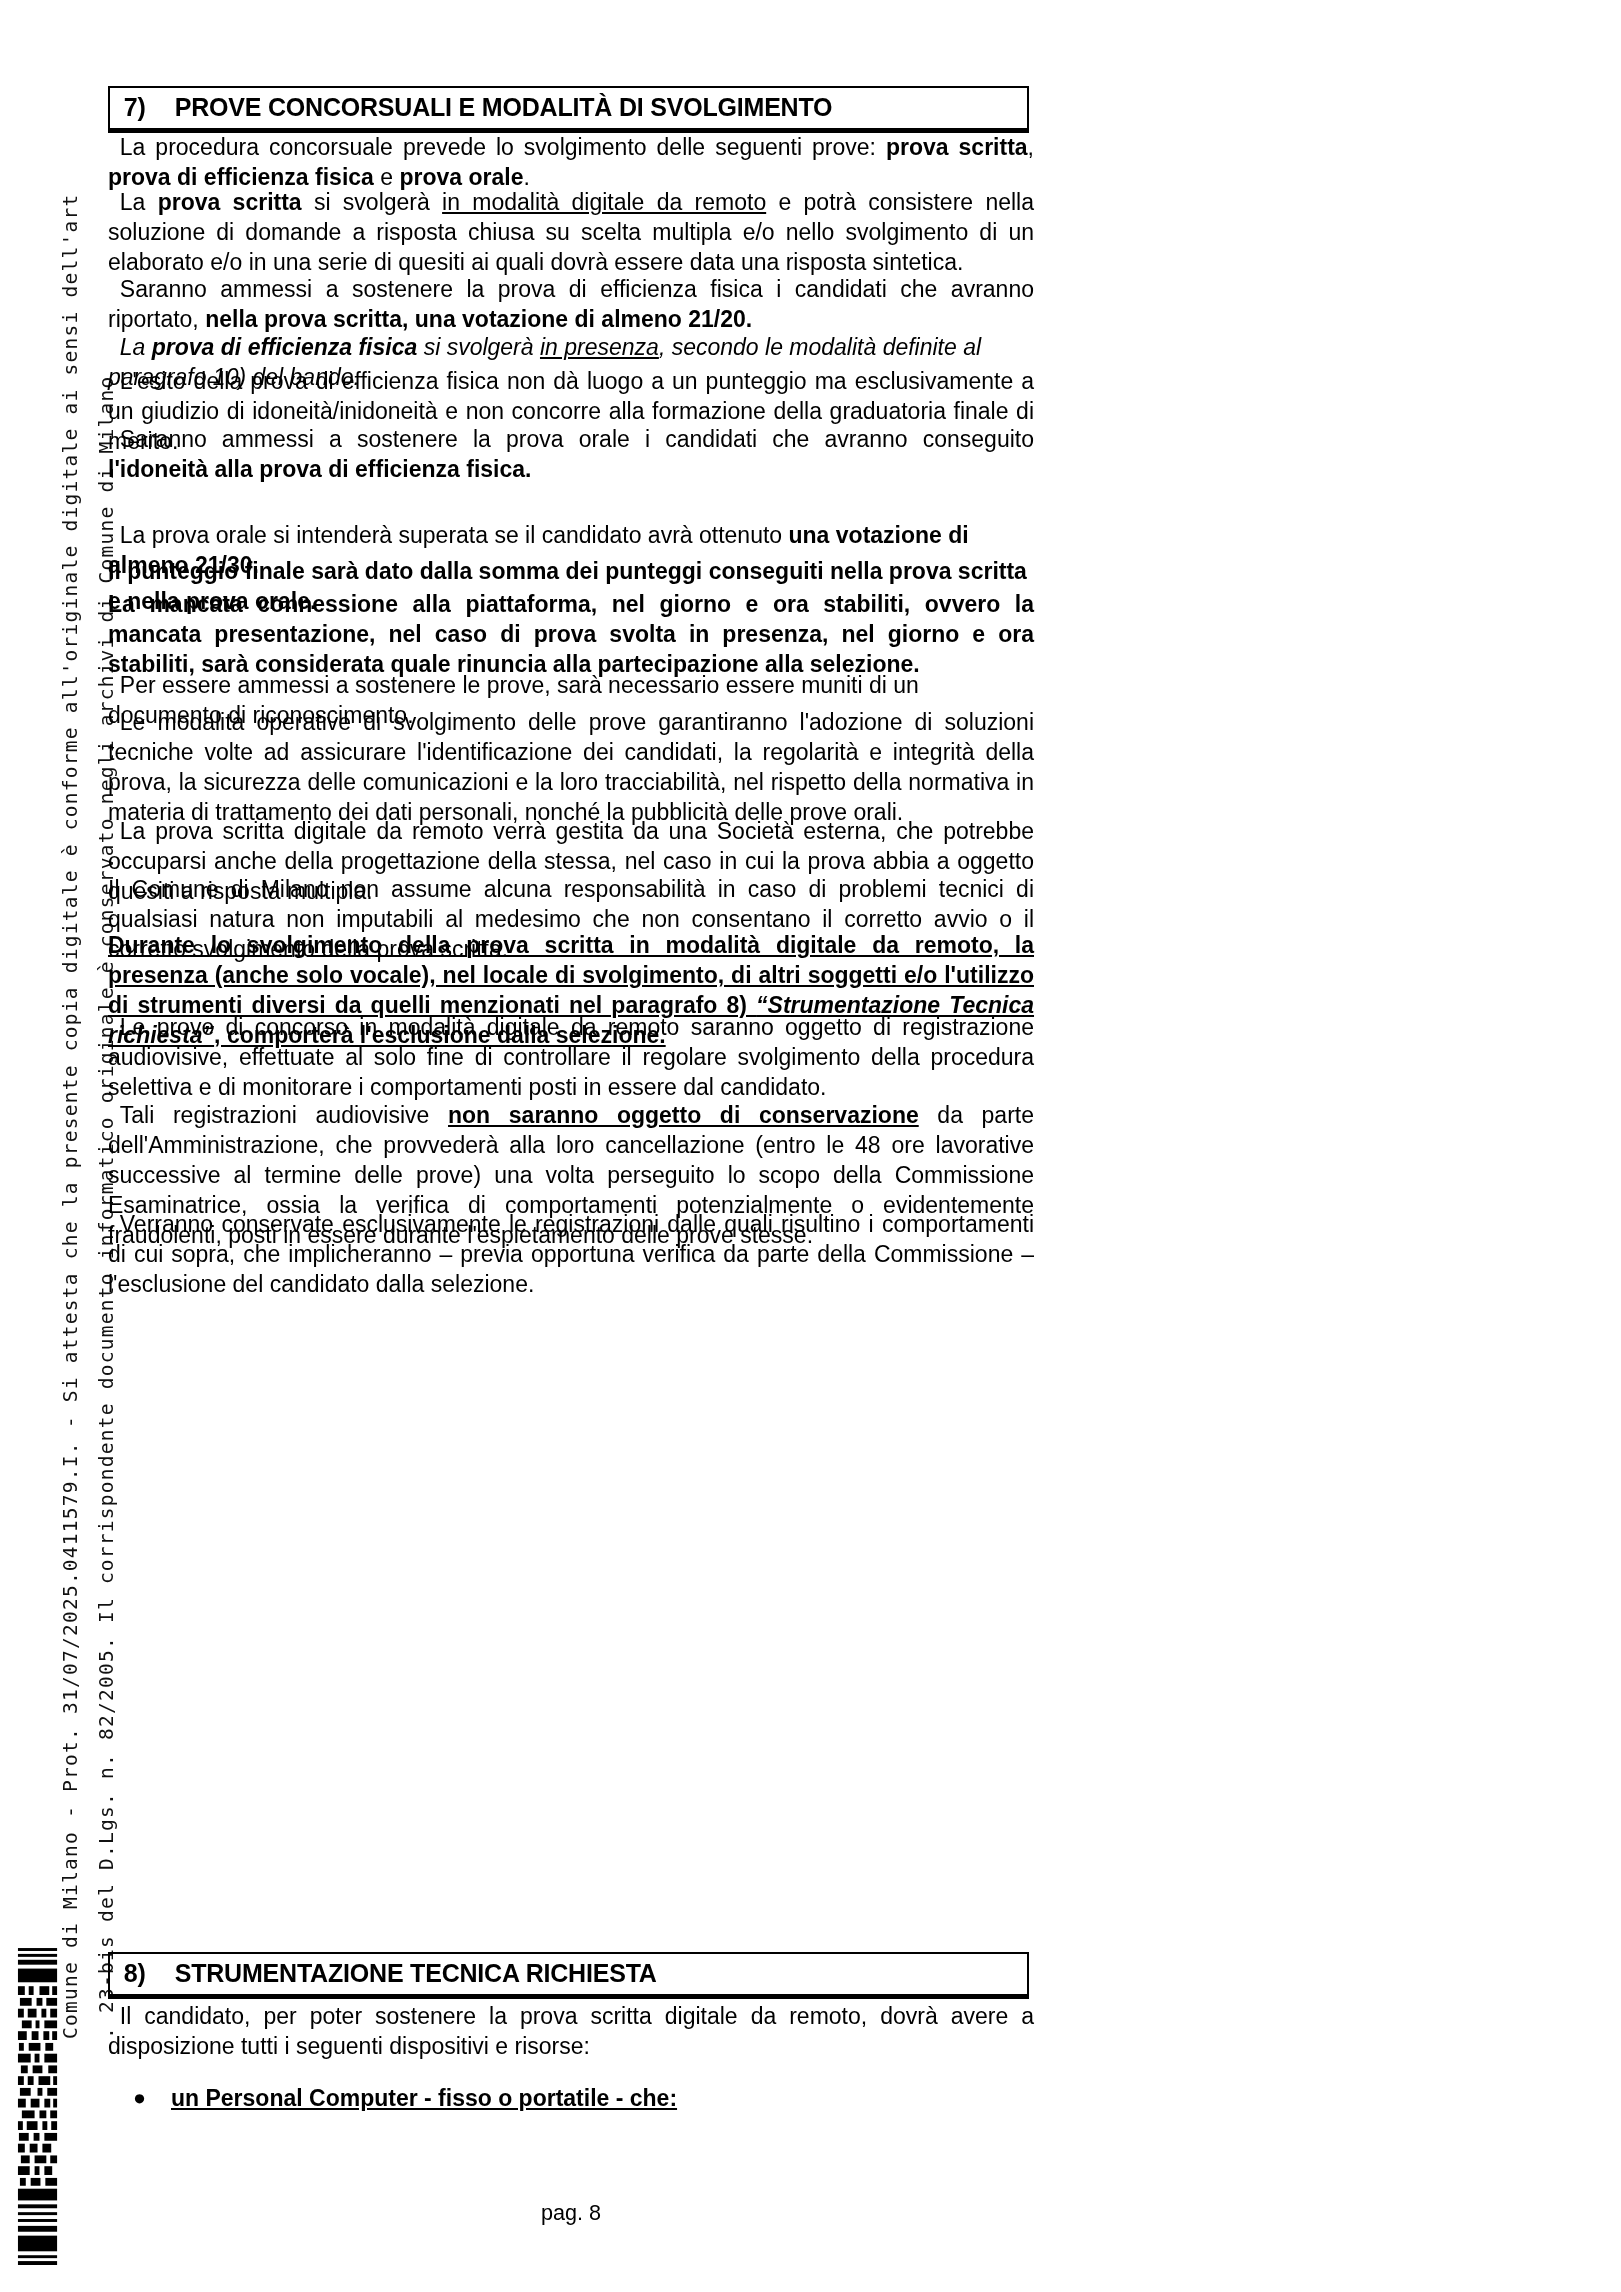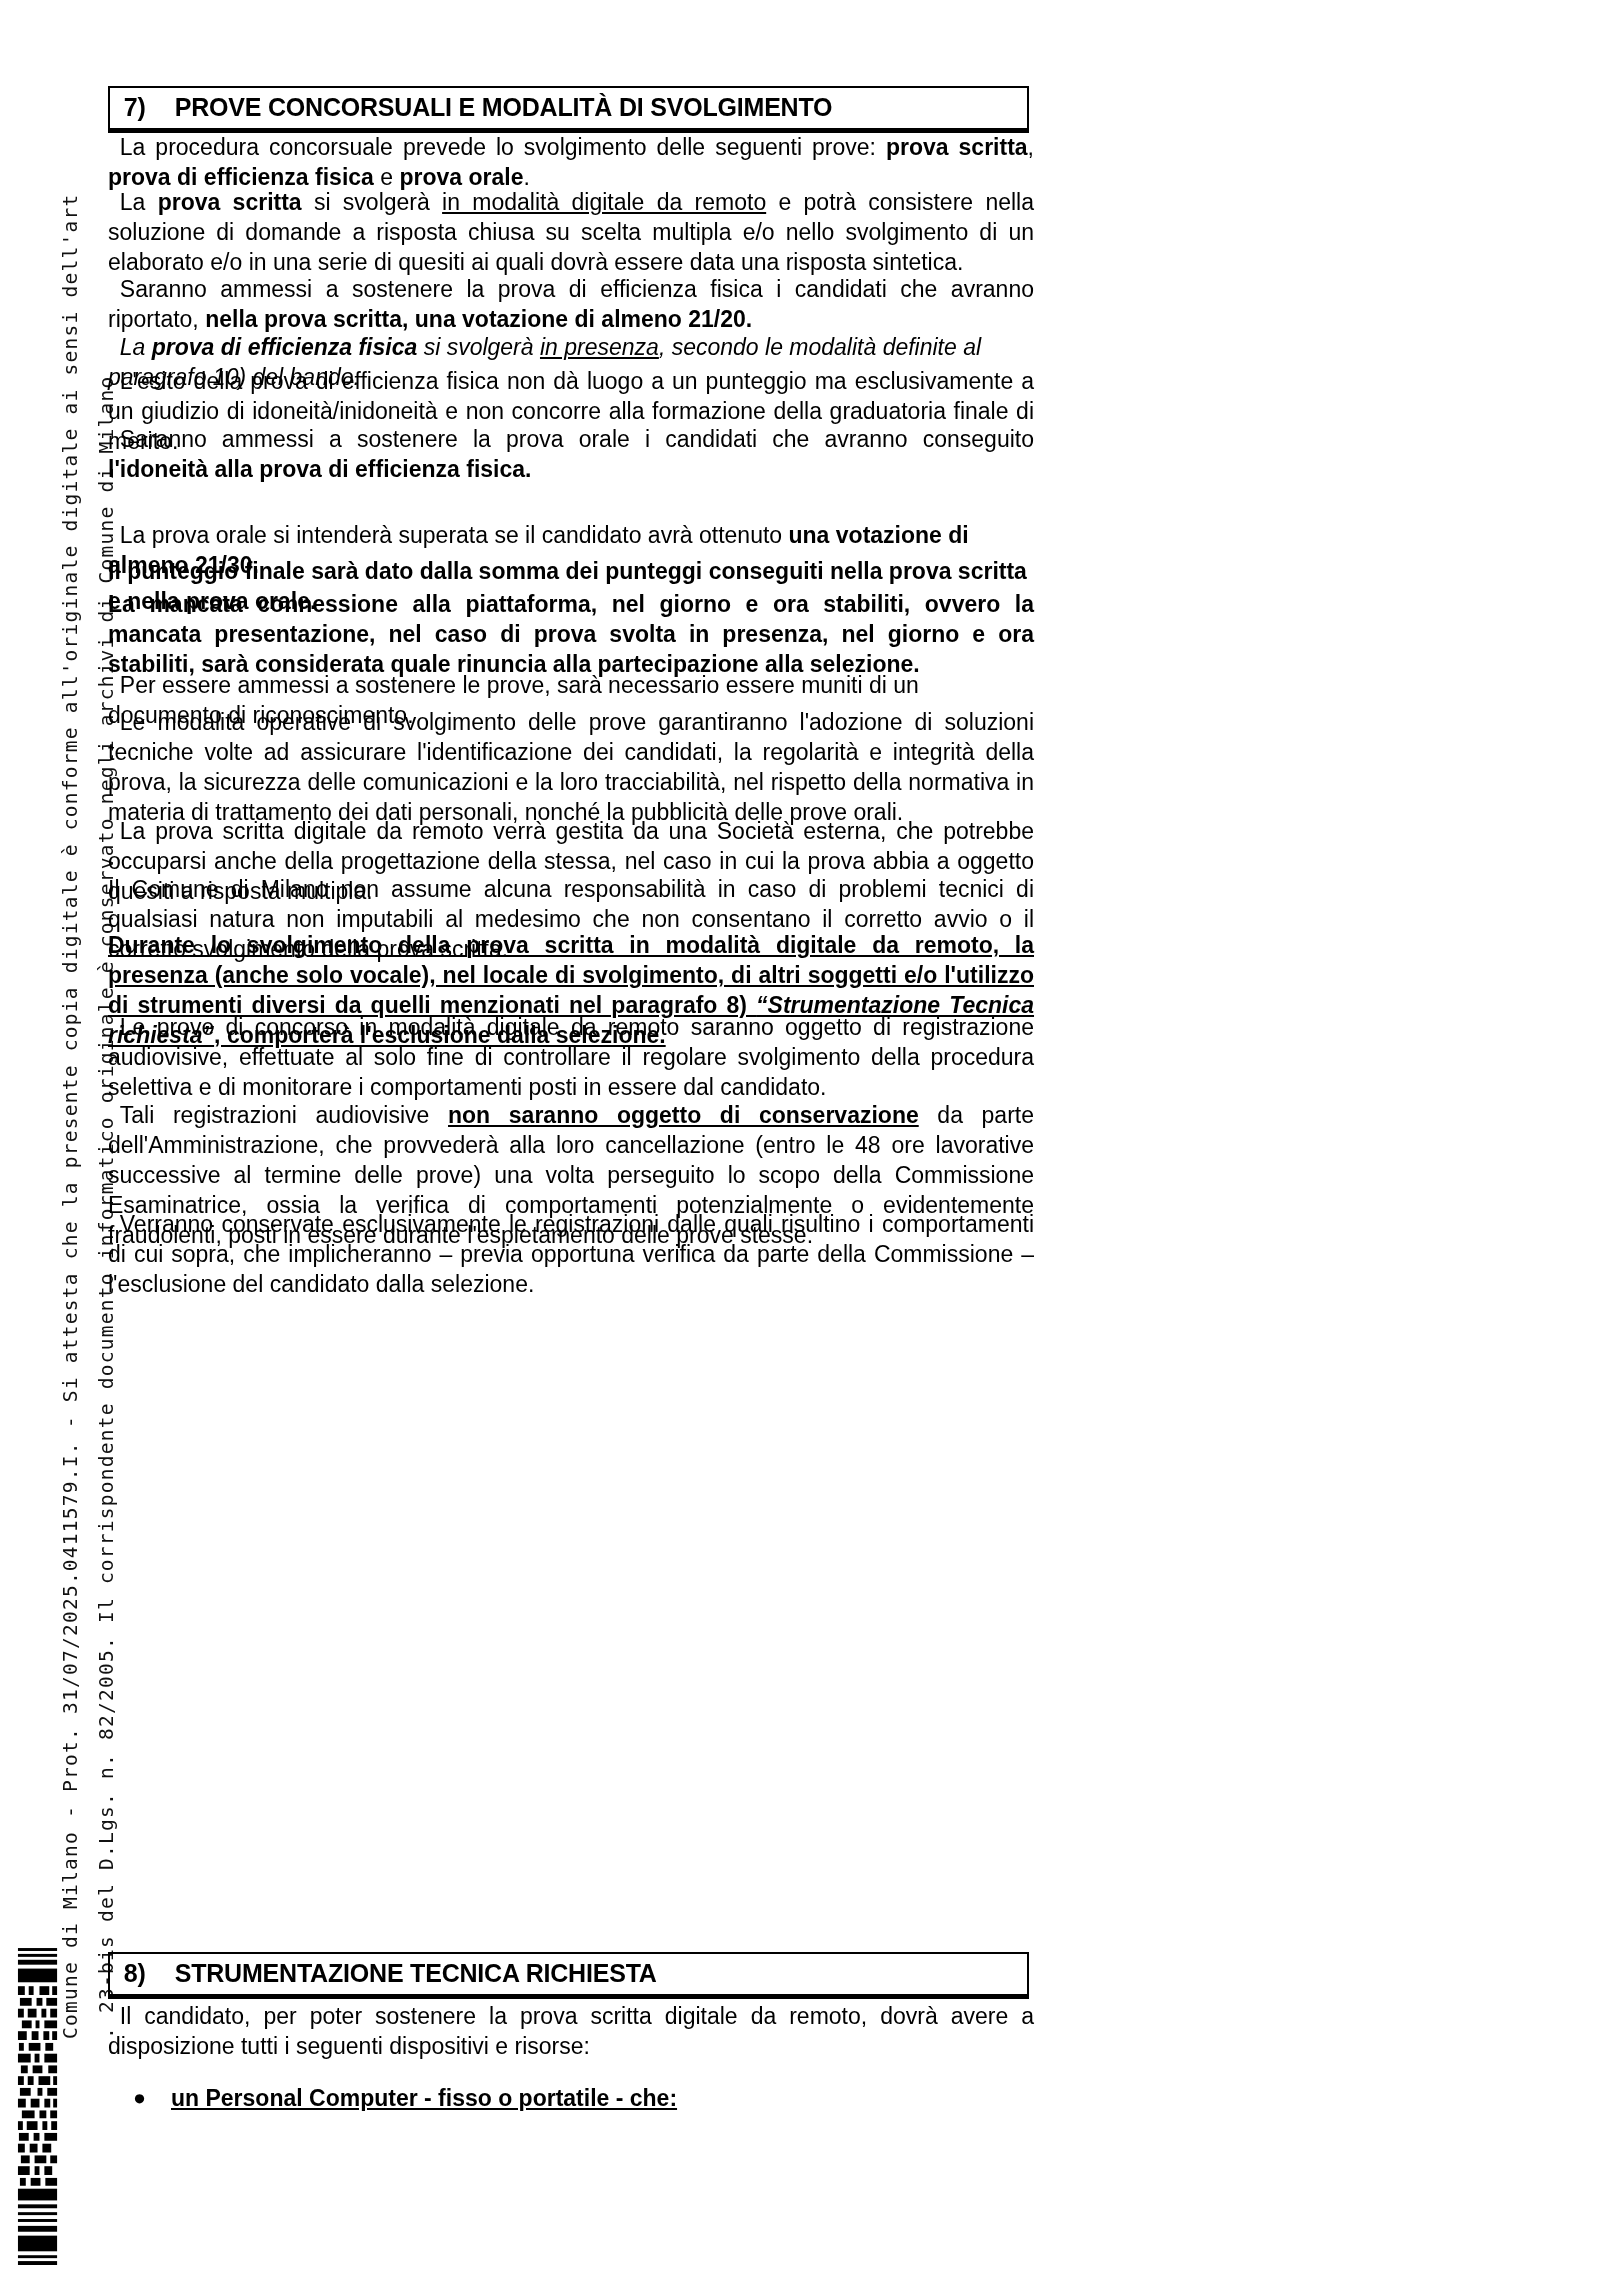--- a/index.html
+++ b/index.html
@@ -271,15 +271,16 @@
     <span class="ttl">STRUMENTAZIONE TECNICA RICHIESTA</span>
   </div>
 
   <p class="para" style="top:2002px;">Il candidato, per poter sostenere la prova scritta digitale da remoto, dovrà avere a disposizione tutti i seguenti dispositivi e risorse:</p>
 
   <div class="bullet-row" style="top:2084px;">
     <span class="dot">●</span>
     <span class="btext">un Personal Computer - fisso o portatile - che:</span>
   </div>
 
+  <div class="footer">pag. 8</div>
 
 </div>
 
 
 </body></html>

